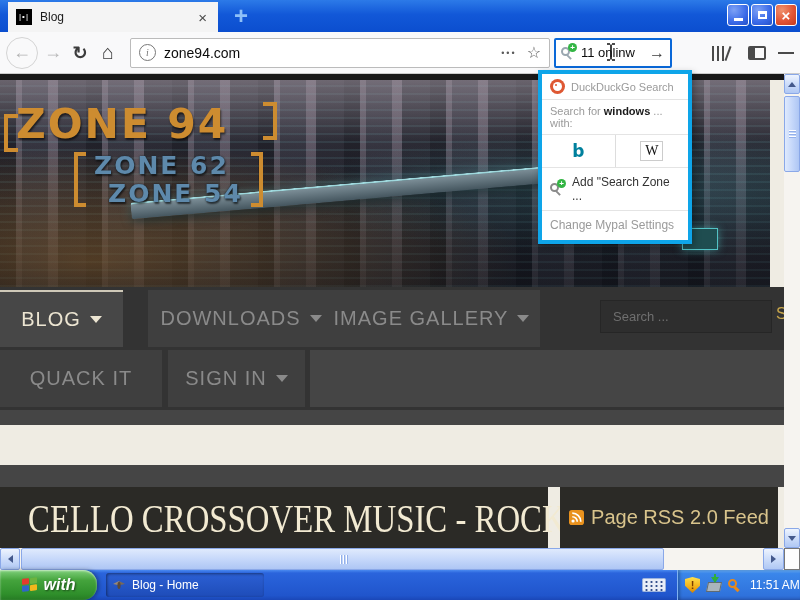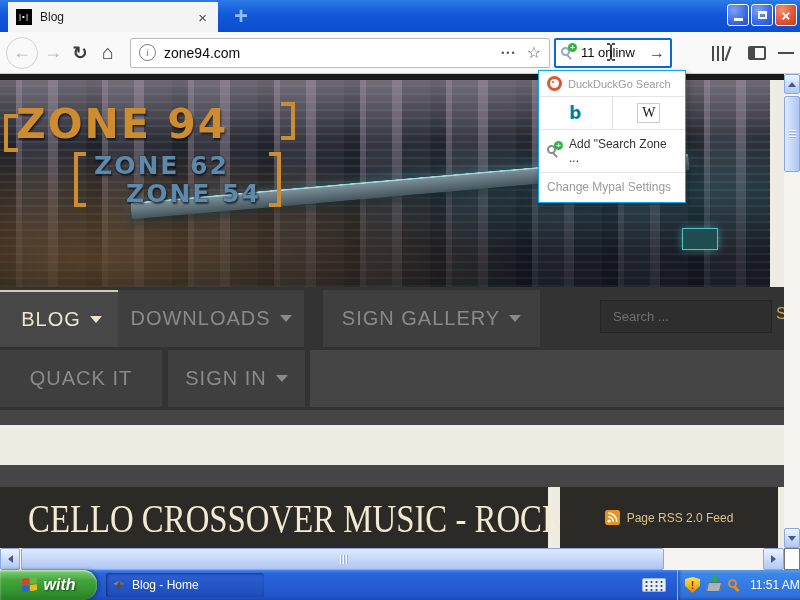--- a/index.html
+++ b/index.html
@@ -53,21 +53,21 @@
   .go-arrow{font-size:16px;color:#3d3d3d;}
   .library{margin-left:36px;width:28px;}
   .libbars{display:flex;align-items:flex-end;height:16px;}
   .libbars i{display:block;width:2px;height:15px;background:#4a4a4a;margin-right:3px;}
   .libbars i.sl{transform:rotate(20deg);}
   .sidebar-i{width:18px;height:14px;border:2px solid #4a4a4a;border-radius:2px;box-sizing:border-box;
              background:linear-gradient(90deg,#4a4a4a 0 5px,transparent 5px);margin:0 12px;}
   .burger{width:16px;}
   .burger i{display:block;width:16px;height:2px;background:#4a4a4a;margin:3px 0;}
   
-  .dropdown{position:absolute;left:538px;top:70px;width:146px;background:#fff;border:1px solid #0ea5e9;
+  .dropdown{position:absolute;left:538px;top:70px;width:146px;background:#fff;border:4px solid #0ea5e9;
             box-shadow:2px 3px 7px rgba(0,0,0,.3);z-index:30;font-size:11px;}
   .dd-row{display:flex;align-items:center;padding:5px 8px;border-bottom:1px solid #e4e4e4;}
   .dd-header{color:#9a9a9a;font-size:11px;}
   .ddg-icon{width:15px;height:15px;border-radius:50%;background:#de5833;position:relative;margin-right:6px;flex:0 0 15px;}
   .ddg-icon:before{content:"";position:absolute;left:3px;top:3px;width:9px;height:9px;background:#fff;border-radius:50%;}
   .ddg-icon:after{content:"";position:absolute;left:5px;top:5px;width:2px;height:2px;background:#de5833;border-radius:50%;}
   .dd-suggest{color:#9a9a9a;display:block;padding:5px 8px;border-bottom:1px solid #e4e4e4;}
   .dd-suggest b{color:#1a1a1a;font-weight:bold;}
   .dd-engines{display:flex;border-bottom:1px solid #e4e4e4;}
   .engine{flex:1;height:32px;display:flex;align-items:center;justify-content:center;}
@@ -104,21 +104,21 @@
   .tickL{position:absolute;left:-12px;top:14px;width:10px;height:30px;border-left:4px solid #cd8c30;
      border-top:4px solid #cd8c30;border-bottom:4px solid #cd8c30;}
   .tickR{position:absolute;right:-14px;top:2px;width:10px;height:30px;border-right:4px solid #cd8c30;
      border-top:4px solid #cd8c30;border-bottom:4px solid #cd8c30;}
   .logo-sub{display:flex;align-items:stretch;margin:4px 0 0 58px;}
   .bracket{width:12px;border:4px solid #cd8c30;box-sizing:border-box;}
   .bracket.l{border-right:none;margin-right:8px;}
   .bracket.r{border-left:none;margin-left:8px;}
   .subzones{font-family:"DejaVu Sans",sans-serif;font-weight:bold;font-size:25px;line-height:1.1;
      color:#5e89ab;letter-spacing:2px;text-shadow:0 0 2px #16242e,1px 2px 2px rgba(0,0,0,.6);}
-  .subzones div:last-child{margin-left:32px;}
+  .subzones div:last-child{margin-left:14px;}
   
   .navblock{position:absolute;left:0;top:213px;width:784px;height:123px;background:#333;}
   .navbox{position:absolute;height:57px;top:3px;background:#3f3f3f;display:flex;align-items:center;
      justify-content:center;font-size:20px;font-weight:300;letter-spacing:1px;color:#8a8a8a;}
   .navbox.active{background:#474747;color:#ece5d2;border-top:2px solid #cfc9b8;height:55px;}
   .caret{display:inline-block;width:0;height:0;border-left:6px solid transparent;
      border-right:6px solid transparent;border-top:7px solid currentColor;margin-left:9px;}
   .row2bg{position:absolute;left:310px;top:63px;width:474px;height:57px;background:#454545;}
   .navbox.r2{top:63px;}
   .sitesearch{position:absolute;left:600px;top:13px;width:172px;height:33px;background:#2e2e2e;
@@ -131,21 +131,21 @@
   .crumb-label{color:#e4e4e4;margin-left:35px;}
   .crumb-cur{color:#8b8b8b;margin-left:10px;}
   .gap2{position:absolute;left:0;top:391px;width:784px;height:22px;background:#454545;}
   .article{position:absolute;left:0;top:413px;width:548px;height:61px;background:#2b2a26;
      display:flex;align-items:center;}
   .article h1{margin:0 0 0 28px;font-family:"Liberation Serif",serif;font-weight:normal;
      font-size:41px;color:#f2ead2;white-space:nowrap;transform:scaleX(.8);transform-origin:left center;}
   .rssbox{position:absolute;left:560px;top:413px;width:218px;height:61px;background:#2b2a26;
      display:flex;align-items:center;justify-content:center;}
   .rss-icon{width:15px;height:15px;margin-right:7px;flex:0 0 15px;}
-  .rss-label{color:#d9c48c;font-size:12px;}
+  .rss-label{color:#d9c48c;font-size:20px;}
   
   .vscroll{position:absolute;left:784px;top:74px;width:16px;height:474px;background:#f6f4f0;}
   .hscroll{position:absolute;left:0;top:548px;width:784px;height:22px;background:#f6f4f0;}
   .corner{position:absolute;left:784px;top:548px;width:16px;height:22px;background:#fdfdfd;border:1px solid #777;box-sizing:border-box;}
   .sbtn{position:absolute;background:linear-gradient(180deg,#eef4fe,#cdddfa 50%,#b0c8f4);
      border:1px solid #8aa8e8;border-radius:2px;box-sizing:border-box;
      display:flex;align-items:center;justify-content:center;}
   .tri{width:0;height:0;}
   .tri.up{border-left:4px solid transparent;border-right:4px solid transparent;border-bottom:5px solid #44598c;}
   .tri.down{border-left:4px solid transparent;border-right:4px solid transparent;border-top:5px solid #44598c;}
@@ -296,26 +296,26 @@
           <span class="bracket r"></span>
         </div>
       </div>
     </div>
 
     <div class="navblock">
       <div class="navbox active" style="left:0;width:123px;">
         <span>BLOG</span>
         <span class="caret"></span>
       </div>
-      <div class="navbox" style="left:118px;width:186px;">
+      <div class="navbox" style="left:148px;width:186px;">
         <span>DOWNLOADS</span>
         <span class="caret"></span>
       </div>
       <div class="navbox" style="left:323px;width:217px;">
-        <span>SIGN GALLERY</span>
+        <span>IMAGE GALLERY</span>
         <span class="caret"></span>
       </div>
       <input class="sitesearch" placeholder="Search ..." style="">
       <span class="sitesearch-btn">S</span>
       <div class="row2bg"></div>
       <div class="navbox r2" style="left:168px;width:137px;">
         <span>SIGN IN</span>
         <span class="caret"></span>
       </div>
       <div class="navbox r2" style="left:0;width:162px;">
@@ -357,20 +357,25 @@
     <div class="sbtn" style="right:0;top:0;width:21px;height:22px;">
         <span class="tri right"></span>
       </div>
   </div>
   <div class="corner"></div>
 
   <div class="dropdown">
     <div class="dd-row dd-header">
       <span class="ddg-icon"></span>
       <span>DuckDuckGo Search</span>
+    </div>
+    <div class="dd-suggest">
+      <span>Search for</span>
+      <b>windows</b>
+      <span>... with:</span>
     </div>
     <div class="dd-engines">
       <div class="engine">
         <span class="bing-b">b</span>
       </div>
       <div class="engine">
         <span class="wiki-w">W</span>
       </div>
     </div>
     <div class="dd-row dd-add">

